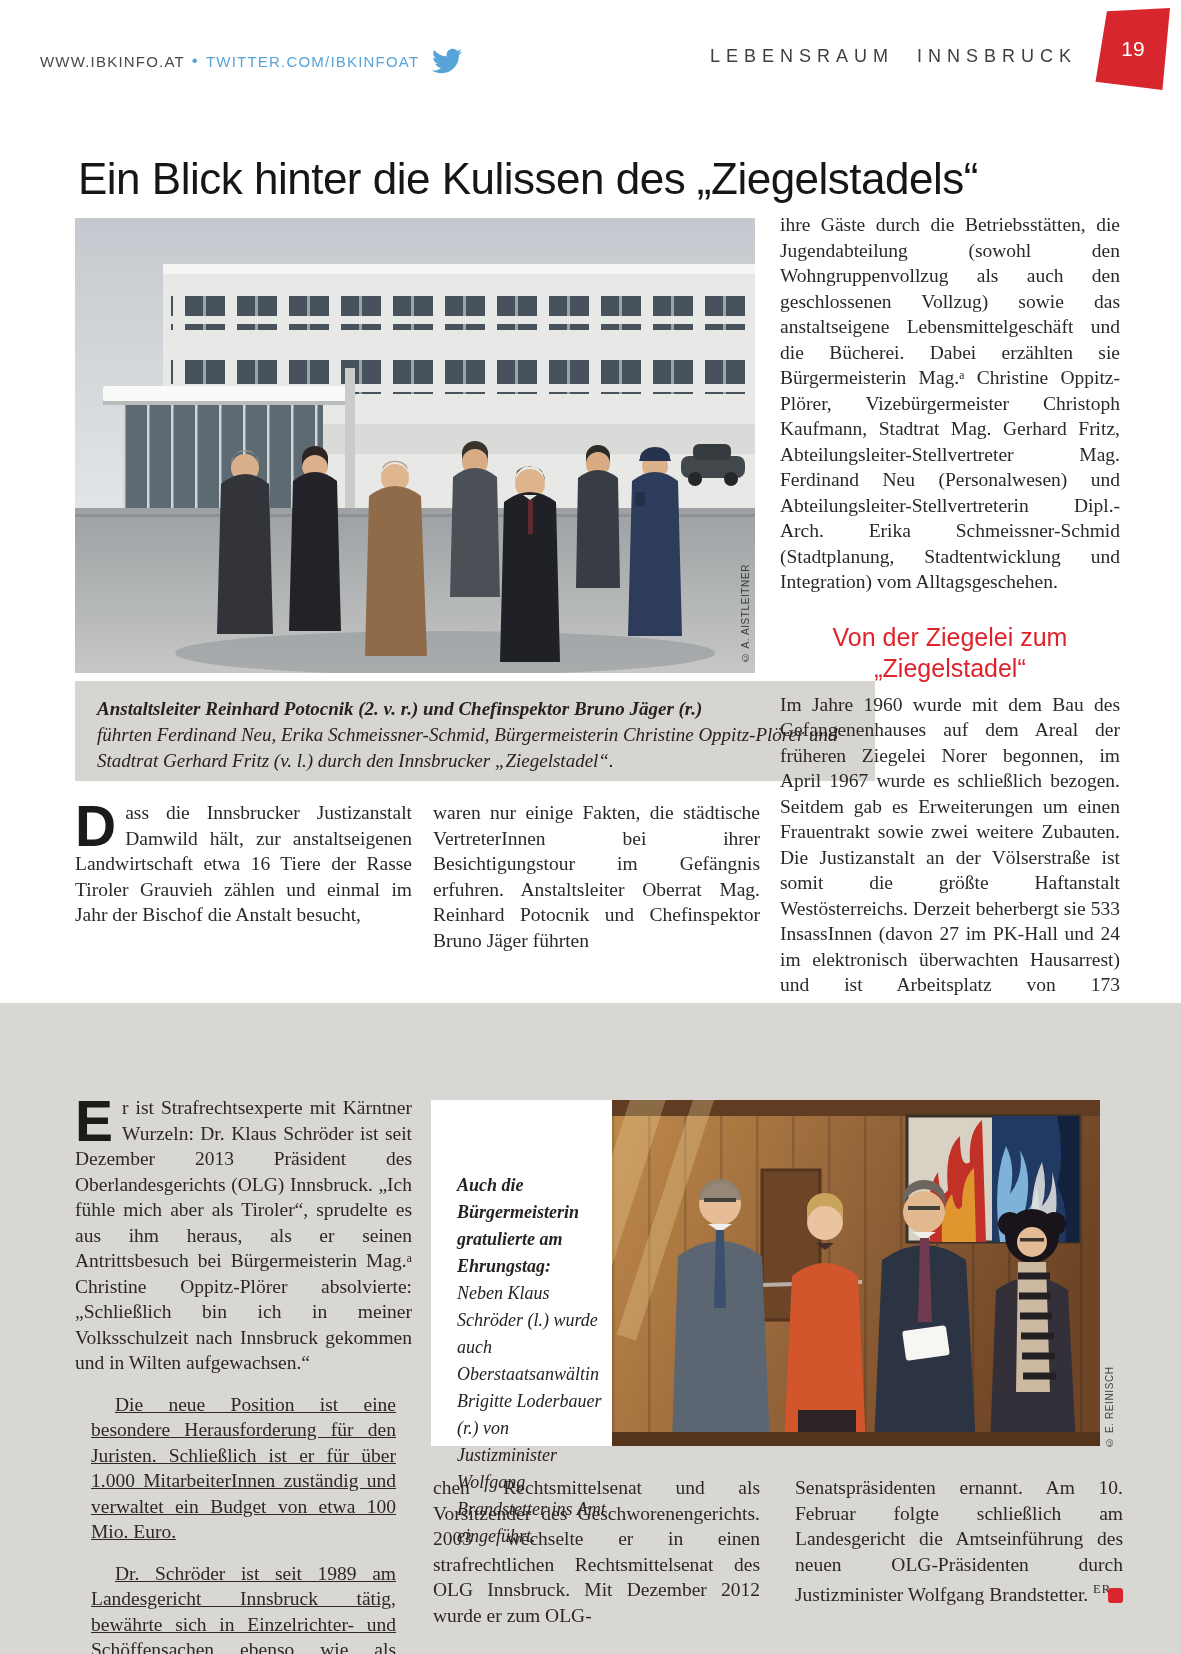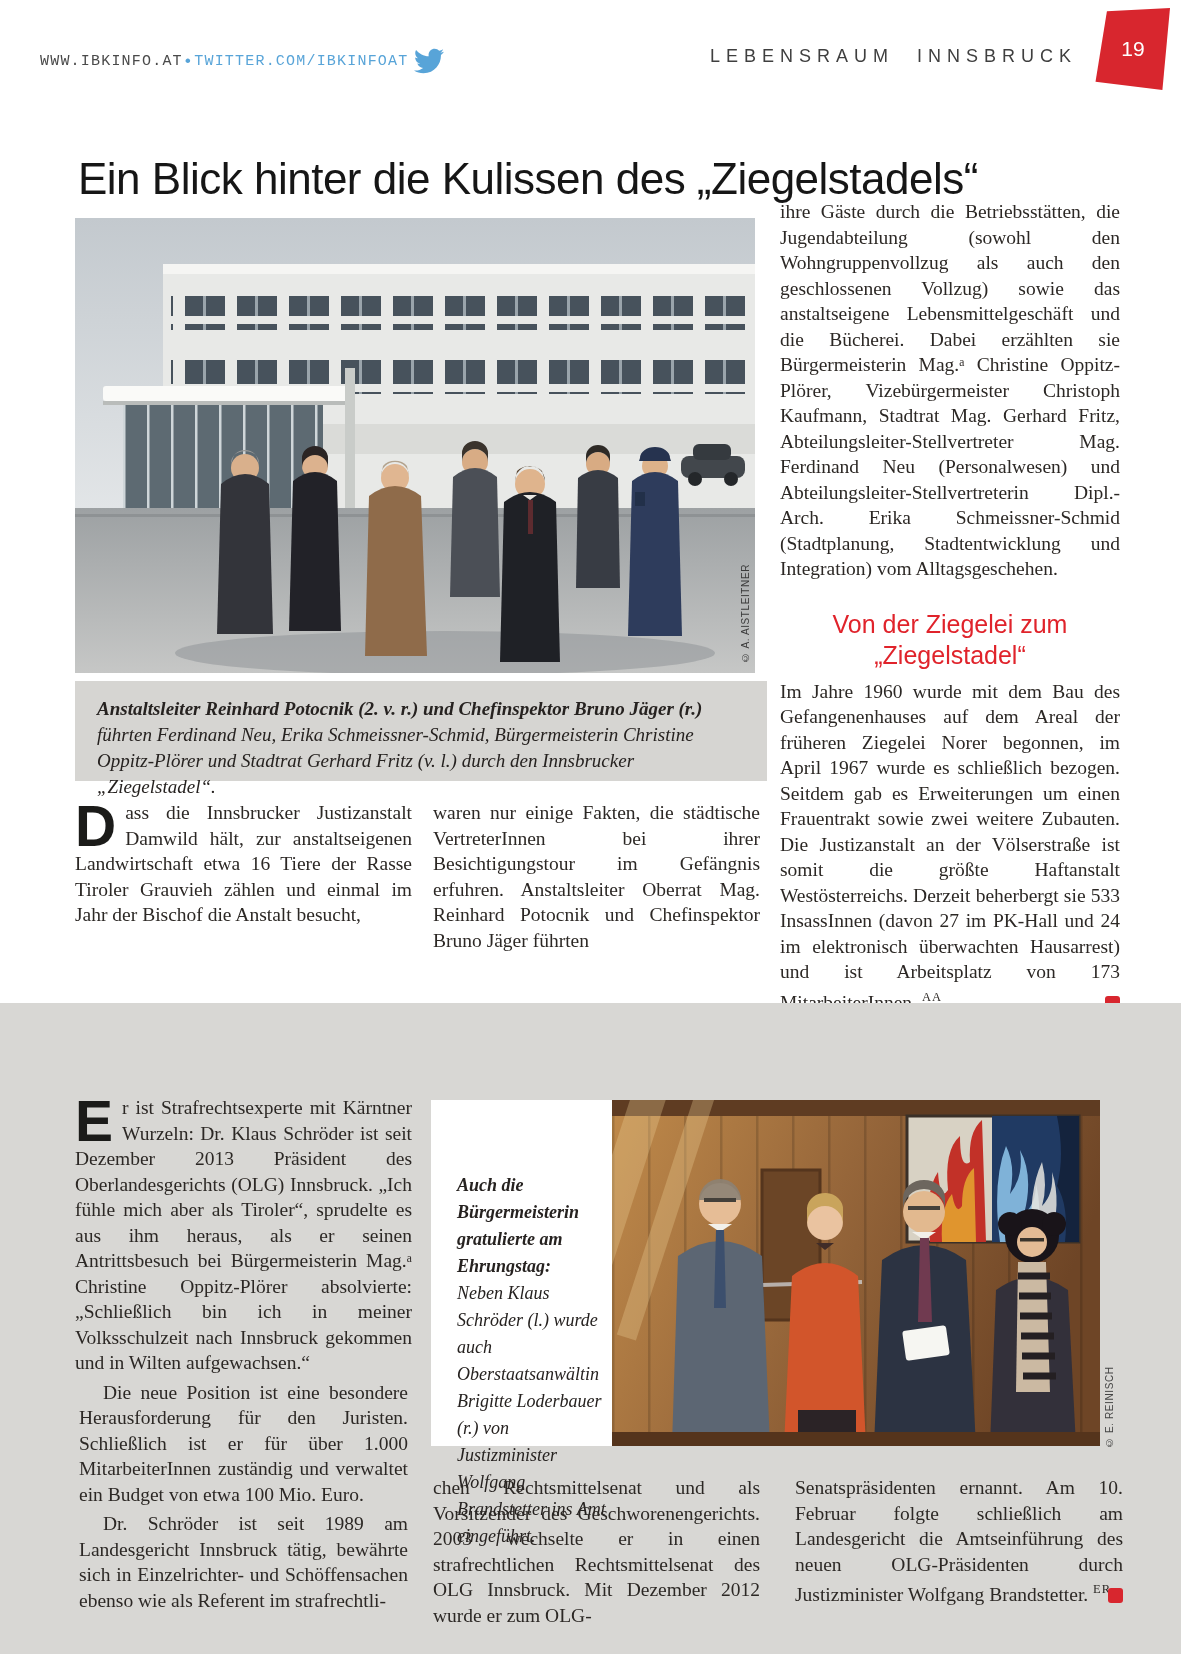--- a/index.html
+++ b/index.html
@@ -1,61 +1,61 @@
 <!DOCTYPE html>
 <html lang="de"><head>
 <meta charset="utf-8">
 <style>
   html,body{margin:0;padding:0;background:#ffffff;}
   .page{position:relative;width:1181px;height:1654px;background:#ffffff;overflow:hidden;
         font-family:"Liberation Serif","DejaVu Serif",serif;color:#2c2825;}
 
   
-  .masthead-left{position:absolute;left:40px;top:46px;font-family:Liberation Mono, monospace;
-        font-size:15px;letter-spacing:1.2px;color:#4a4a4a;display:flex;align-items:center;}
+  .masthead-left{position:absolute;left:40px;top:46px;font-family:Liberation Sans, sans-serif;
+        font-size:15px;letter-spacing:1.2px;color:#4a4a4a;display:flex;align-items:center;gap:7px;}
   .masthead-left .lnk-blue{color:#58a4d8;}
   .masthead-left .dot{color:#58a4d8;font-size:17px;}
   .twitter-icon{width:34px;height:30px;margin-left:4px;}
   .masthead-right{position:absolute;right:104px;top:46px;font-family:"Liberation Sans",sans-serif;
         font-size:18px;letter-spacing:6px;word-spacing:12px;color:#3f3f3f;}
   .pagenum-box{position:absolute;left:1094px;top:8px;width:76px;height:82px;background:#d8262e;
         clip-path:polygon(17% 4%,100% 0%,90% 100%,2% 90%);display:flex;align-items:center;justify-content:center;}
   .pagenum-box span{font-family:"Liberation Sans",sans-serif;font-size:21px;color:#ffffff;margin-left:2px;}
 
   
   .headline1{position:absolute;left:78px;top:126px;width:1050px;font-family:"Liberation Sans",sans-serif;
         font-weight:300;font-size:44px;line-height:1.1;color:#161616;letter-spacing:-0.5px;white-space:nowrap;}
   .photo1{position:absolute;left:75px;top:218px;width:680px;height:455px;overflow:hidden;background:#c9ced2;}
   .photo-credit{position:absolute;writing-mode:vertical-rl;transform:rotate(180deg);
         font-family:"Liberation Sans",sans-serif;font-size:10px;letter-spacing:0.6px;color:#3a3a3a;}
   .credit1{right:4px;bottom:10px;}
-  .caption1{position:absolute;left:75px;top:681px;width:692px;height:100px;background:#d6d5d2;
+  .caption1{position:absolute;left:75px;top:681px;width:800px;height:100px;background:#d6d5d2;
         box-sizing:border-box;padding:15px 22px;font-style:italic;font-size:19px;line-height:26px;color:#262220;}
   .caption1 .cap-bold{font-weight:700;}
 
   .bodycol{position:absolute;font-size:19.5px;line-height:25.5px;text-align:justify;color:#2c2825;}
   .a1c1{left:75px;top:800px;width:337px;}
   .a1c2{left:433px;top:800px;width:327px;}
-  .a1c3{left:780px;top:199px;width:340px;}
+  .a1c3{left:780px;top:212px;width:340px;}
 
   .dropcap{float:left;font-family:"Liberation Sans",sans-serif;font-weight:700;font-size:57px;
         line-height:46px;padding:3px 9px 0 0;color:#1b1b19;}
   .subhead-red{font-family:"Liberation Sans",sans-serif;font-weight:300;font-size:25px;line-height:31px;
         color:#e0232b;margin:27px 0 8px 0;text-align:center;}
   .endwrap{position:relative;}
   .endmark{font-size:12.5px;vertical-align:super;letter-spacing:1px;color:#2c2825;}
   .endsquare{position:absolute;right:0;bottom:4px;width:15px;height:15px;background:#d8262e;border-radius:3px;}
 
   
   .section2{position:absolute;left:0;top:1003px;width:1181px;height:651px;background:#d8d7d4;}
   .headline2{position:absolute;left:80px;top:25px;font-family:"Liberation Sans",sans-serif;
         font-weight:300;font-size:36px;color:#1d1d1d;letter-spacing:0;}
   .a2c1{left:75px;top:92px;width:337px;}
   .section2 .bodycol{position:absolute;}
-  .indent{text-indent:24px;margin:4px;}
+  .indent{text-indent:24px;margin:16px;text-decoration:underline;}
   .noindent{margin:0;}
   .card2{position:absolute;left:431px;top:97px;width:611px;height:346px;background:#ffffff;}
   .card2-caption{position:absolute;left:26px;top:72px;width:152px;font-style:italic;font-size:18px;
         line-height:27px;color:#262220;}
   .card2-caption .cap-bold{font-weight:700;}
   .photo2{position:absolute;left:181px;top:0;width:488px;height:346px;overflow:hidden;background:#8a5a33;}
   .credit2{left:1104px;top:280px;height:165px;position:absolute;writing-mode:vertical-rl;
         transform:rotate(180deg);font-family:"Liberation Sans",sans-serif;font-size:10px;
         letter-spacing:0.6px;color:#444444;}
   .a2c2{left:433px;top:472px;width:327px;}

